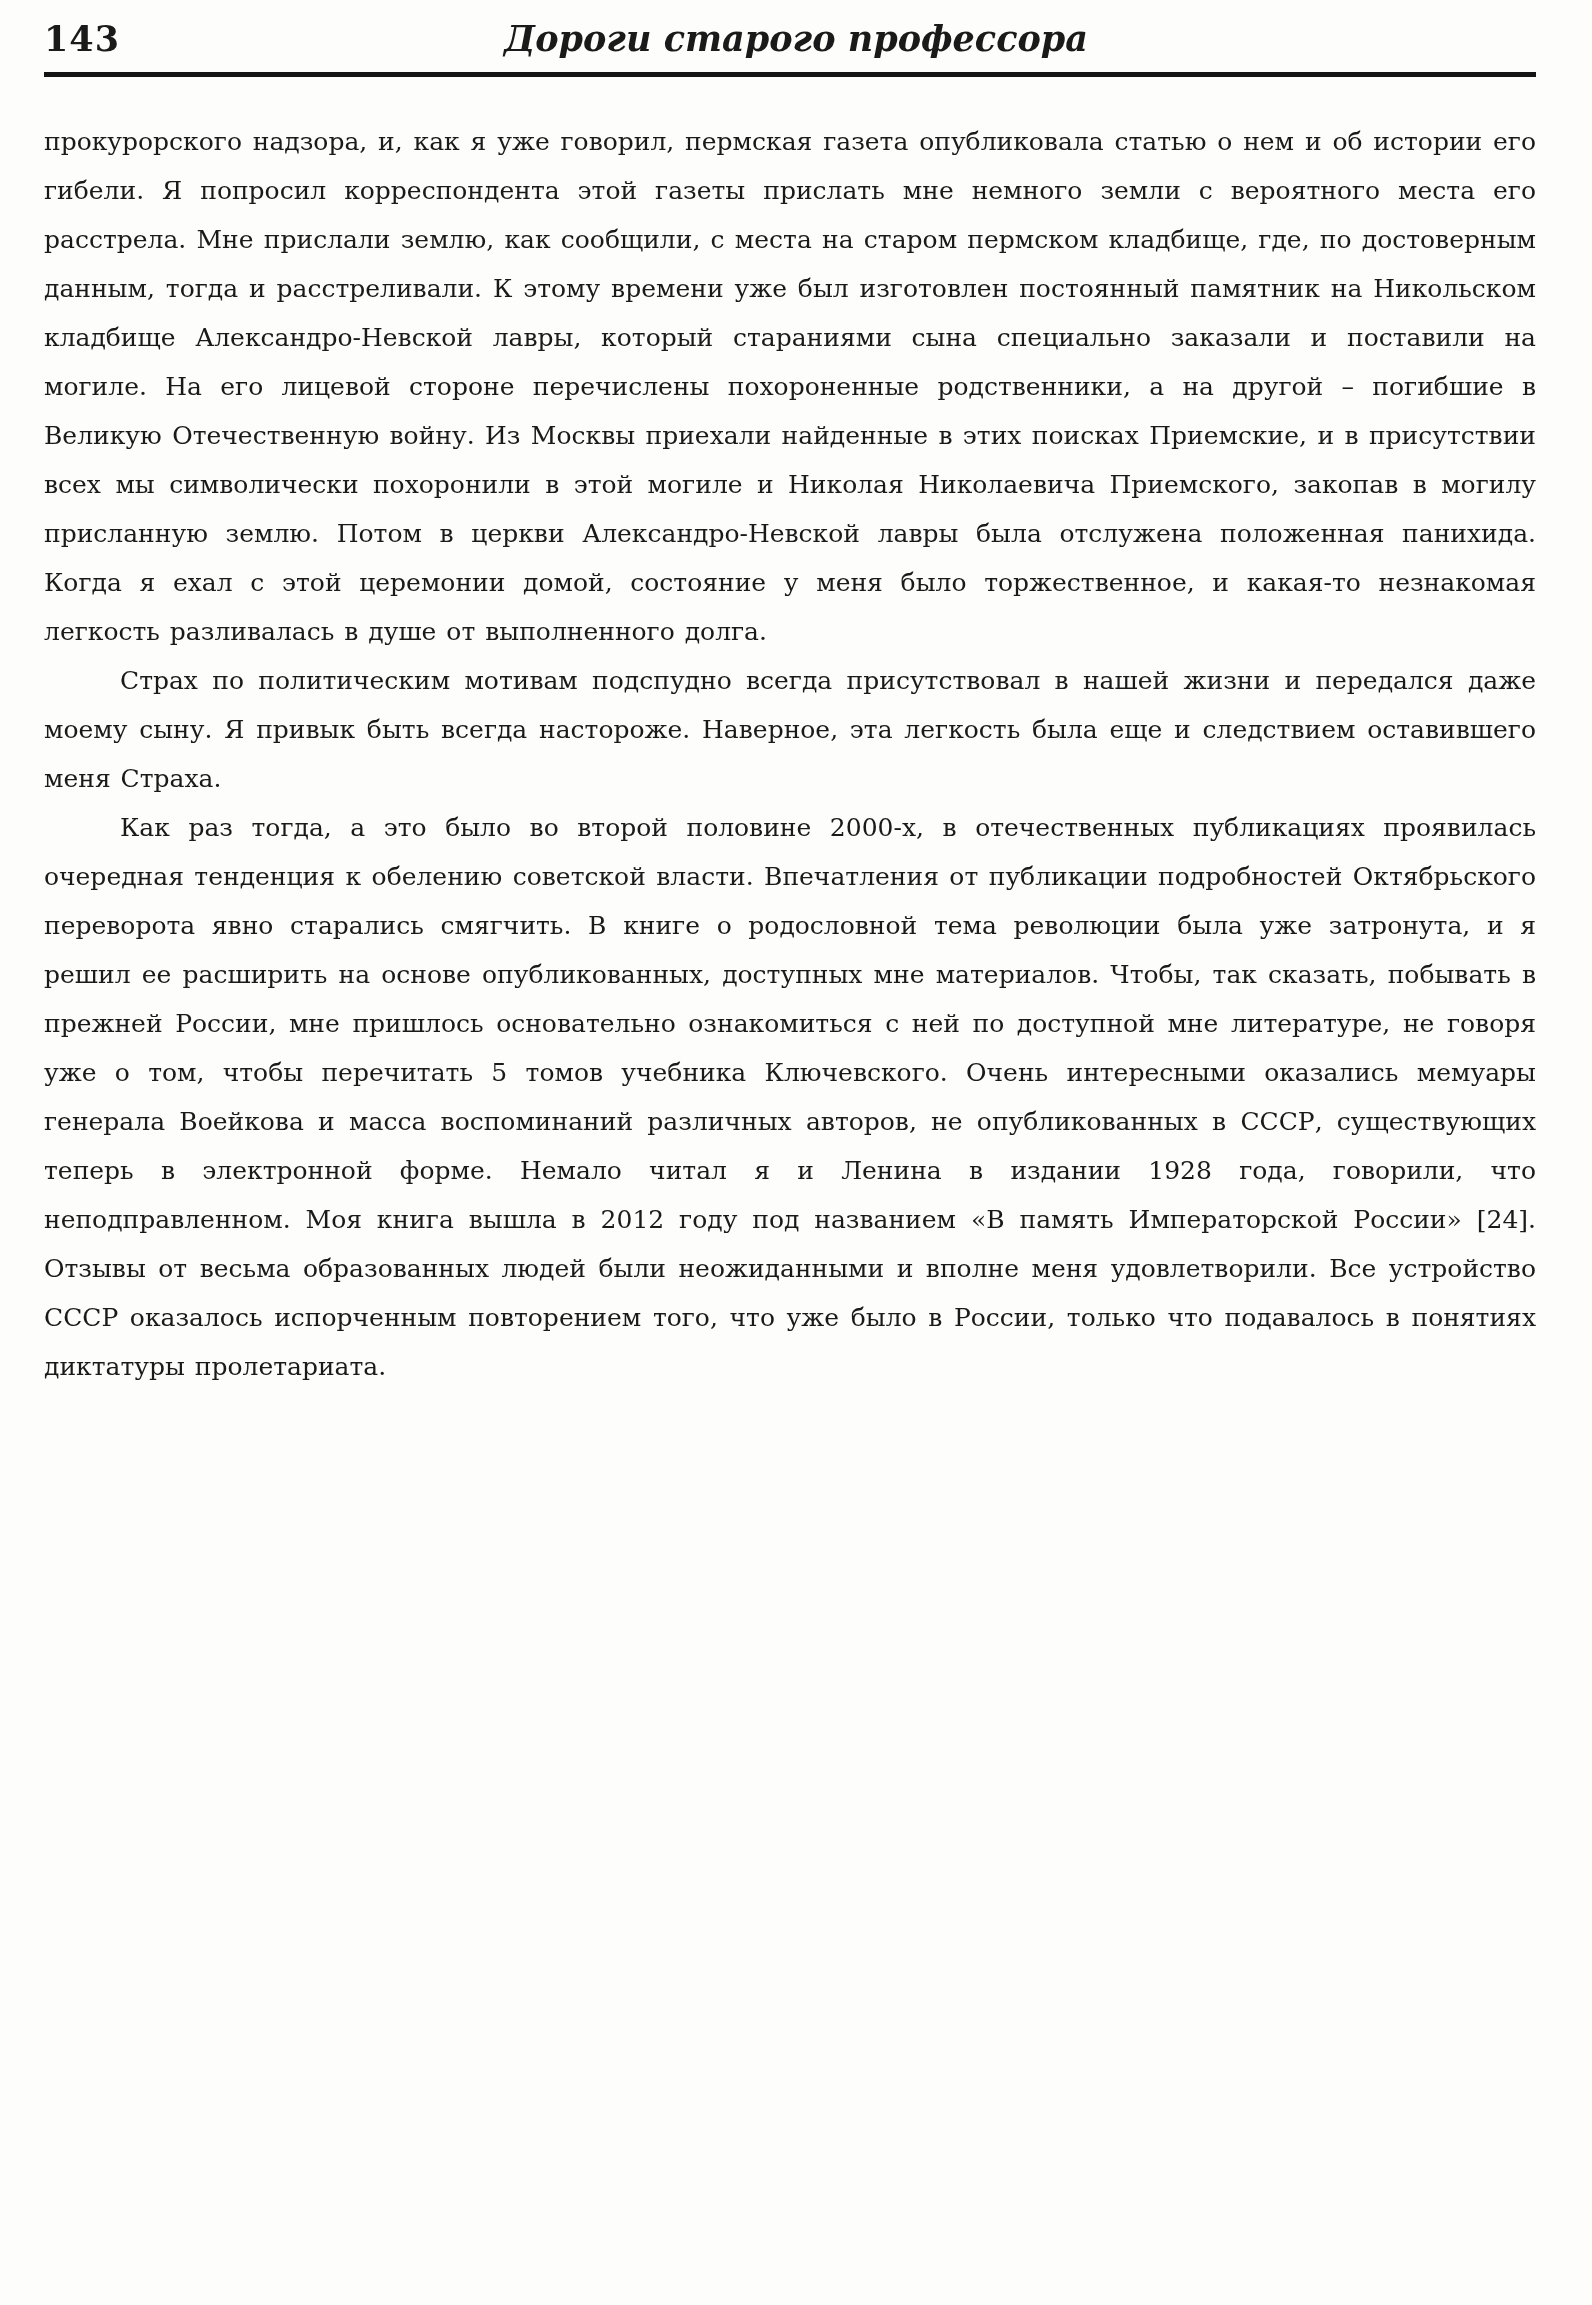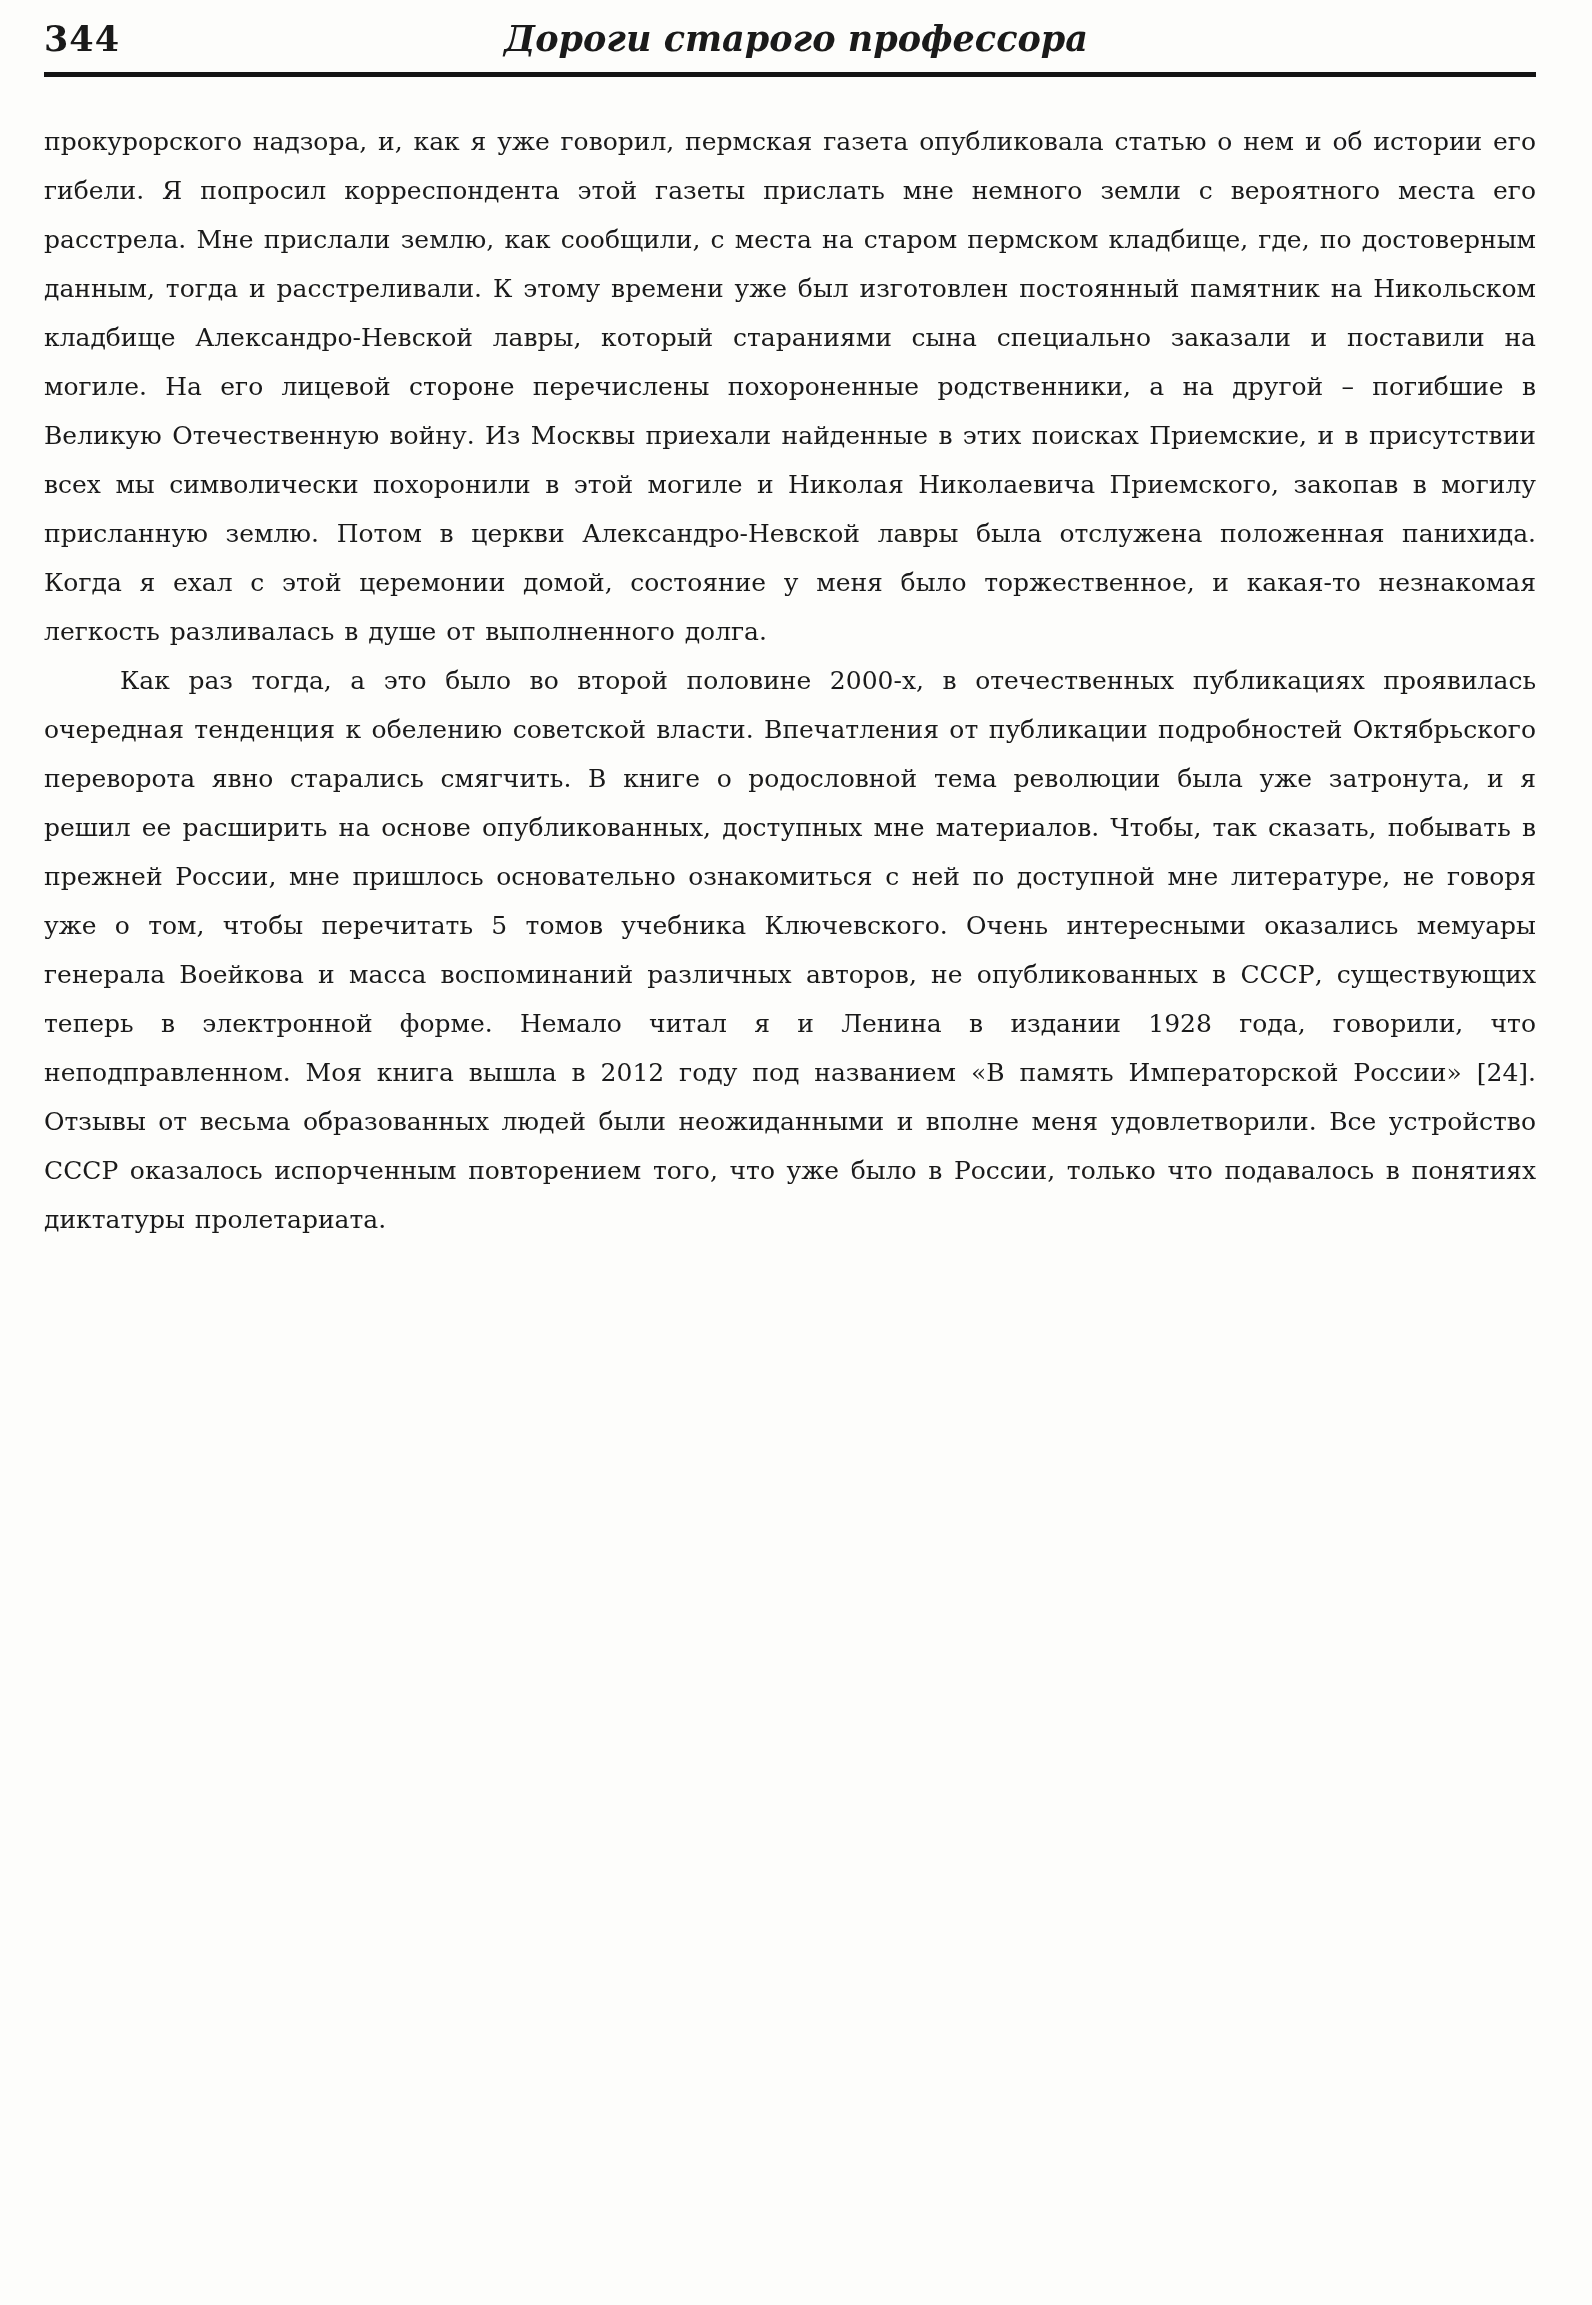--- a/index.html
+++ b/index.html
@@ -63,23 +63,24 @@
   .para.indent {
     text-indent: 76px;
   }
 </style>
 </head>
 <body>
 
 <div class="page">
 
   <header class="page-header">
-    <span class="page-number">344</span>
+    <span class="page-number">143</span>
     <span class="running-title">Дороги старого профессора</span>
   </header>
 
   <main class="text-block">
     <p class="para">прокурорского надзора, и, как я уже говорил, пермская газета опубликовала статью о нем и об истории его гибели. Я попросил корреспондента этой газеты прислать мне немного земли с вероятного места его расстрела. Мне прислали землю, как сообщили, с места на старом пермском кладбище, где, по достоверным данным, тогда и расстреливали. К этому времени уже был изготовлен постоянный памятник на Никольском кладбище Александро-Невской лавры, который стараниями сына специально заказали и поставили на могиле. На его лицевой стороне перечислены похороненные родственники, а на другой – погибшие в Великую Отечественную войну. Из Москвы приехали найденные в этих поисках Приемские, и в присутствии всех мы символически похоронили в этой могиле и Николая Николаевича Приемского, закопав в могилу присланную землю. Потом в церкви Александро-Невской лавры была отслужена положенная панихида. Когда я ехал с этой церемонии домой, состояние у меня было торжественное, и какая-то незнакомая легкость разливалась в душе от выполненного долга.</p>
+    <p class="para indent">Страх по политическим мотивам подспудно всегда присутствовал в нашей жизни и передался даже моему сыну. Я привык быть всегда настороже. Наверное, эта легкость была еще и следствием оставившего меня Страха.</p>
     <p class="para indent">Как раз тогда, а это было во второй половине 2000-х, в отечественных публикациях проявилась очередная тенденция к обелению советской власти. Впечатления от публикации подробностей Октябрьского переворота явно старались смягчить. В книге о родословной тема революции была уже затронута, и я решил ее расширить на основе опубликованных, доступных мне материалов. Чтобы, так сказать, побывать в прежней России, мне пришлось основательно ознакомиться с ней по доступной мне литературе, не говоря уже о том, чтобы перечитать 5 томов учебника Ключевского. Очень интересными оказались мемуары генерала Воейкова и масса воспоминаний различных авторов, не опубликованных в СССР, существующих теперь в электронной форме. Немало читал я и Ленина в издании 1928 года, говорили, что неподправленном. Моя книга вышла в 2012 году под названием «В память Императорской России» [24]. Отзывы от весьма образованных людей были неожиданными и вполне меня удовлетворили. Все устройство СССР оказалось испорченным повторением того, что уже было в России, только что подавалось в понятиях диктатуры пролетариата.</p>
   </main>
 
 </div>
 
 
 </body></html>

